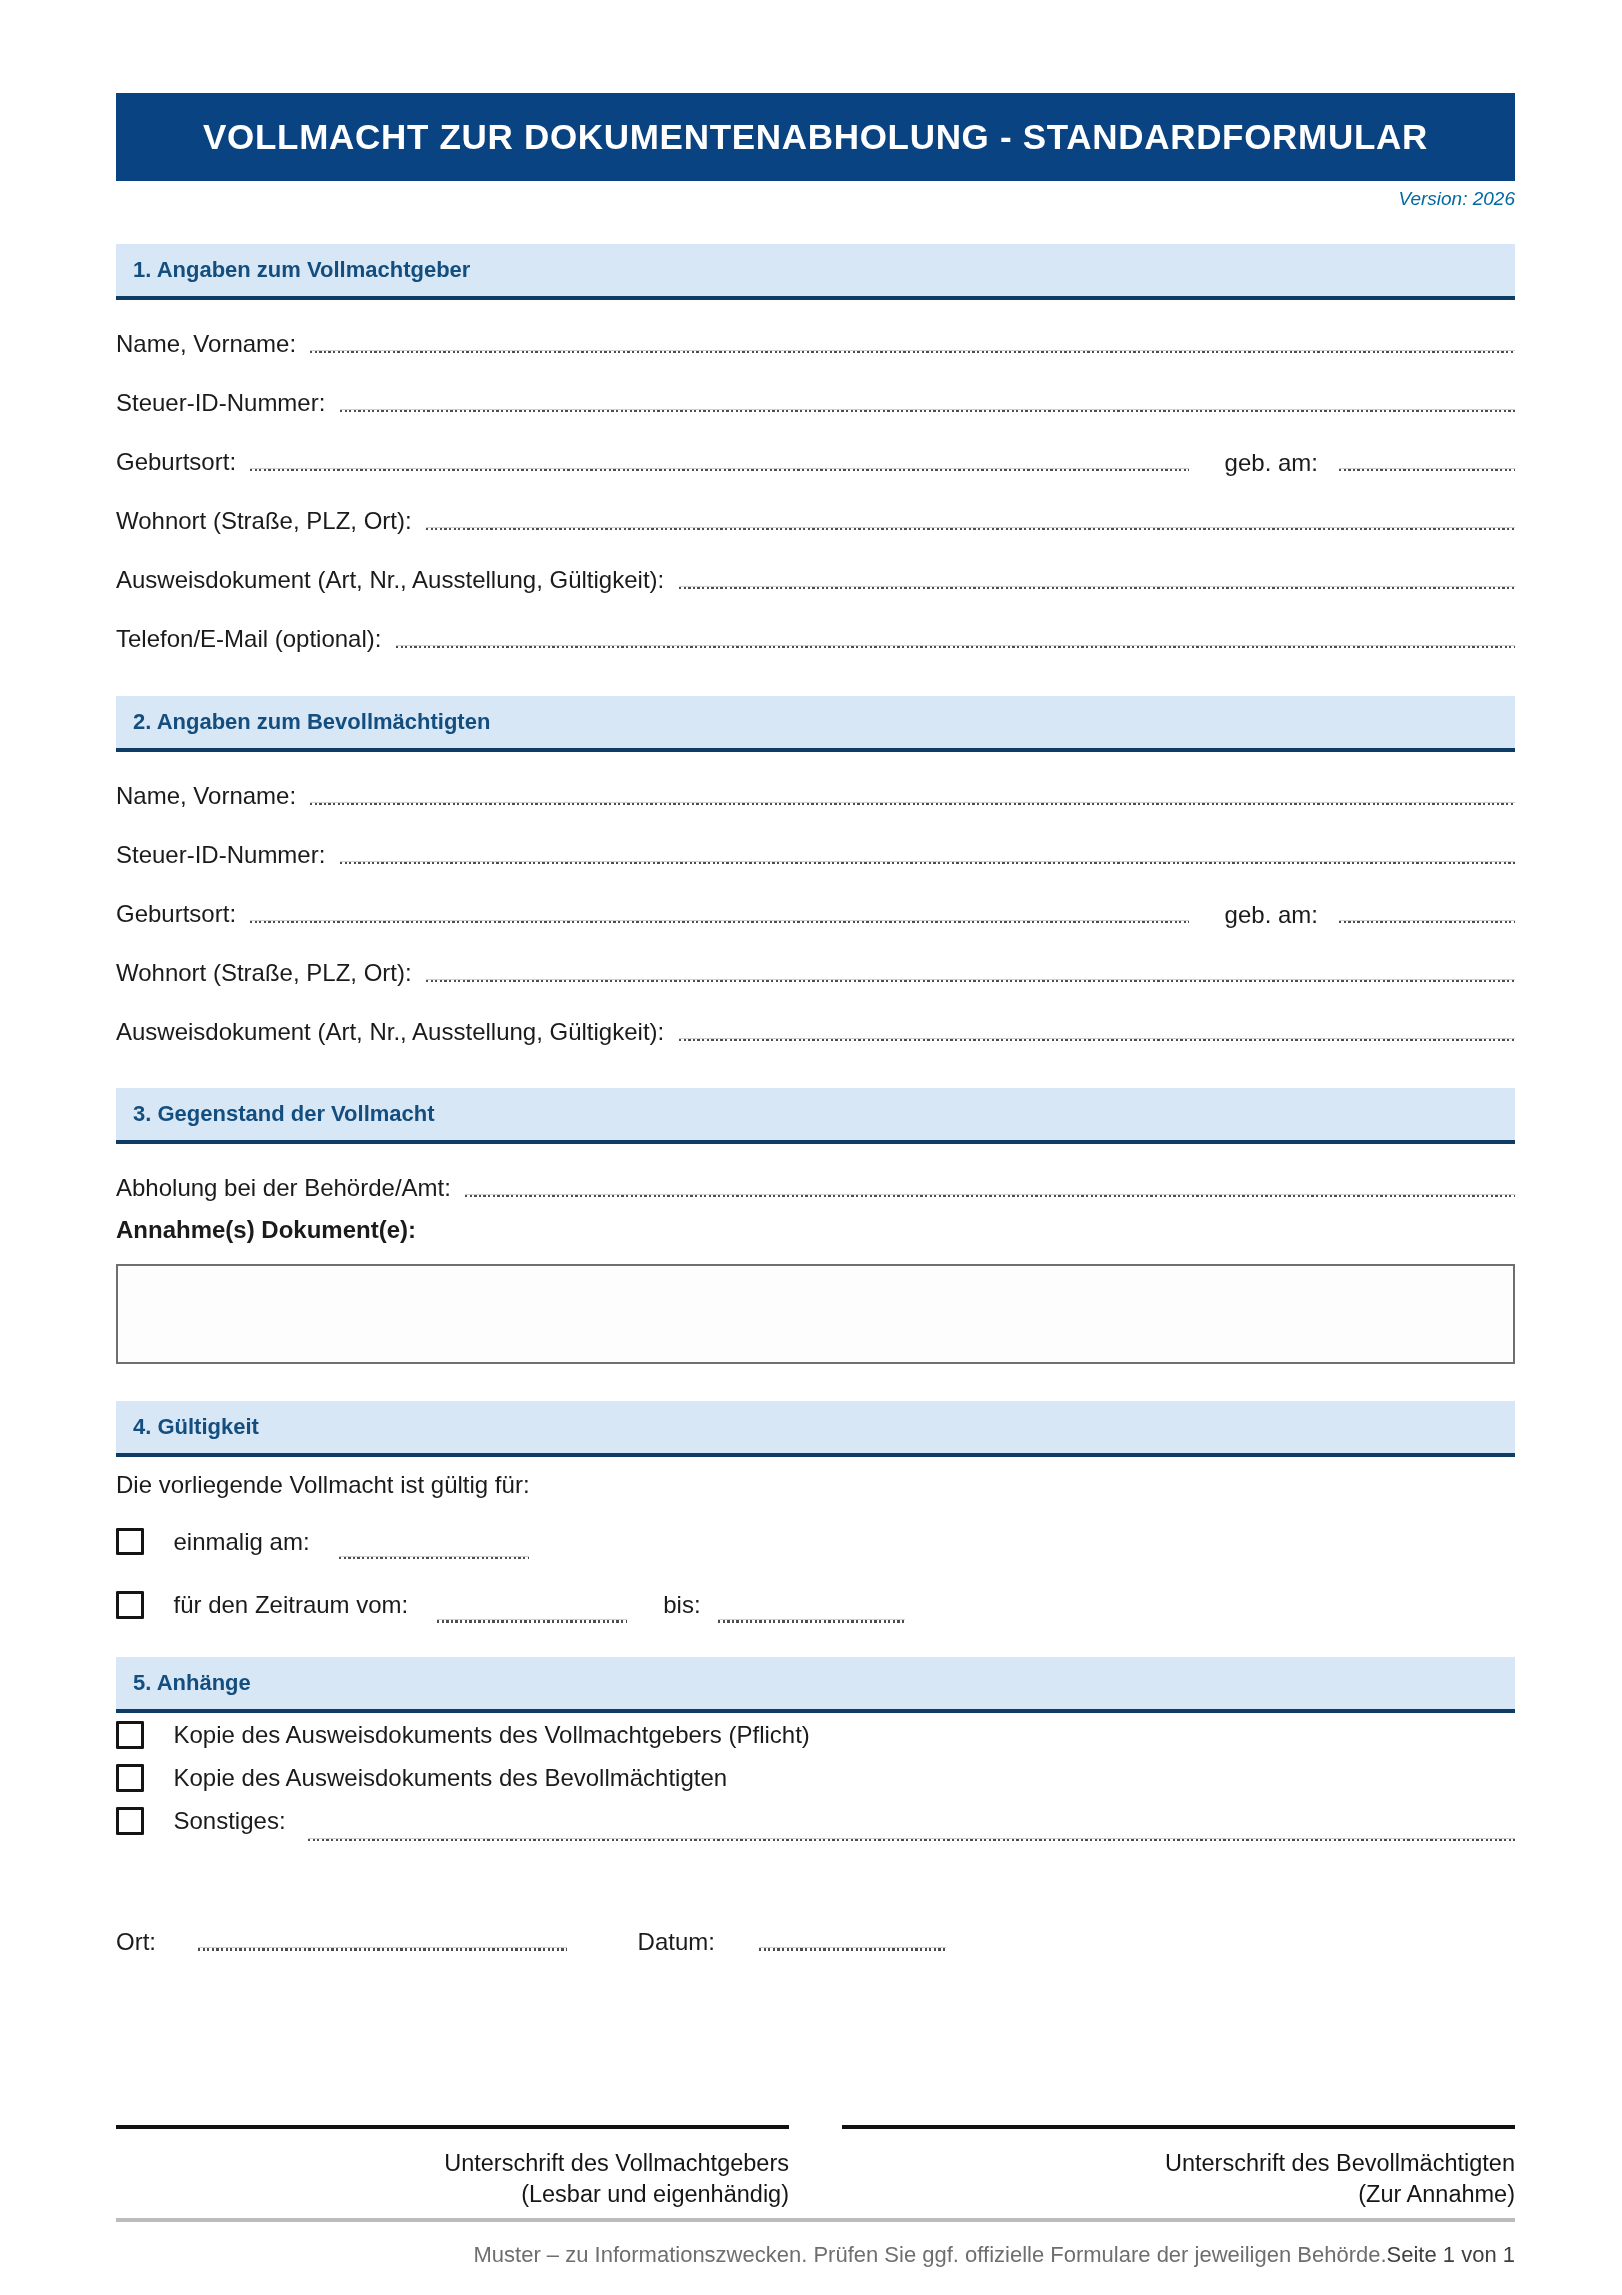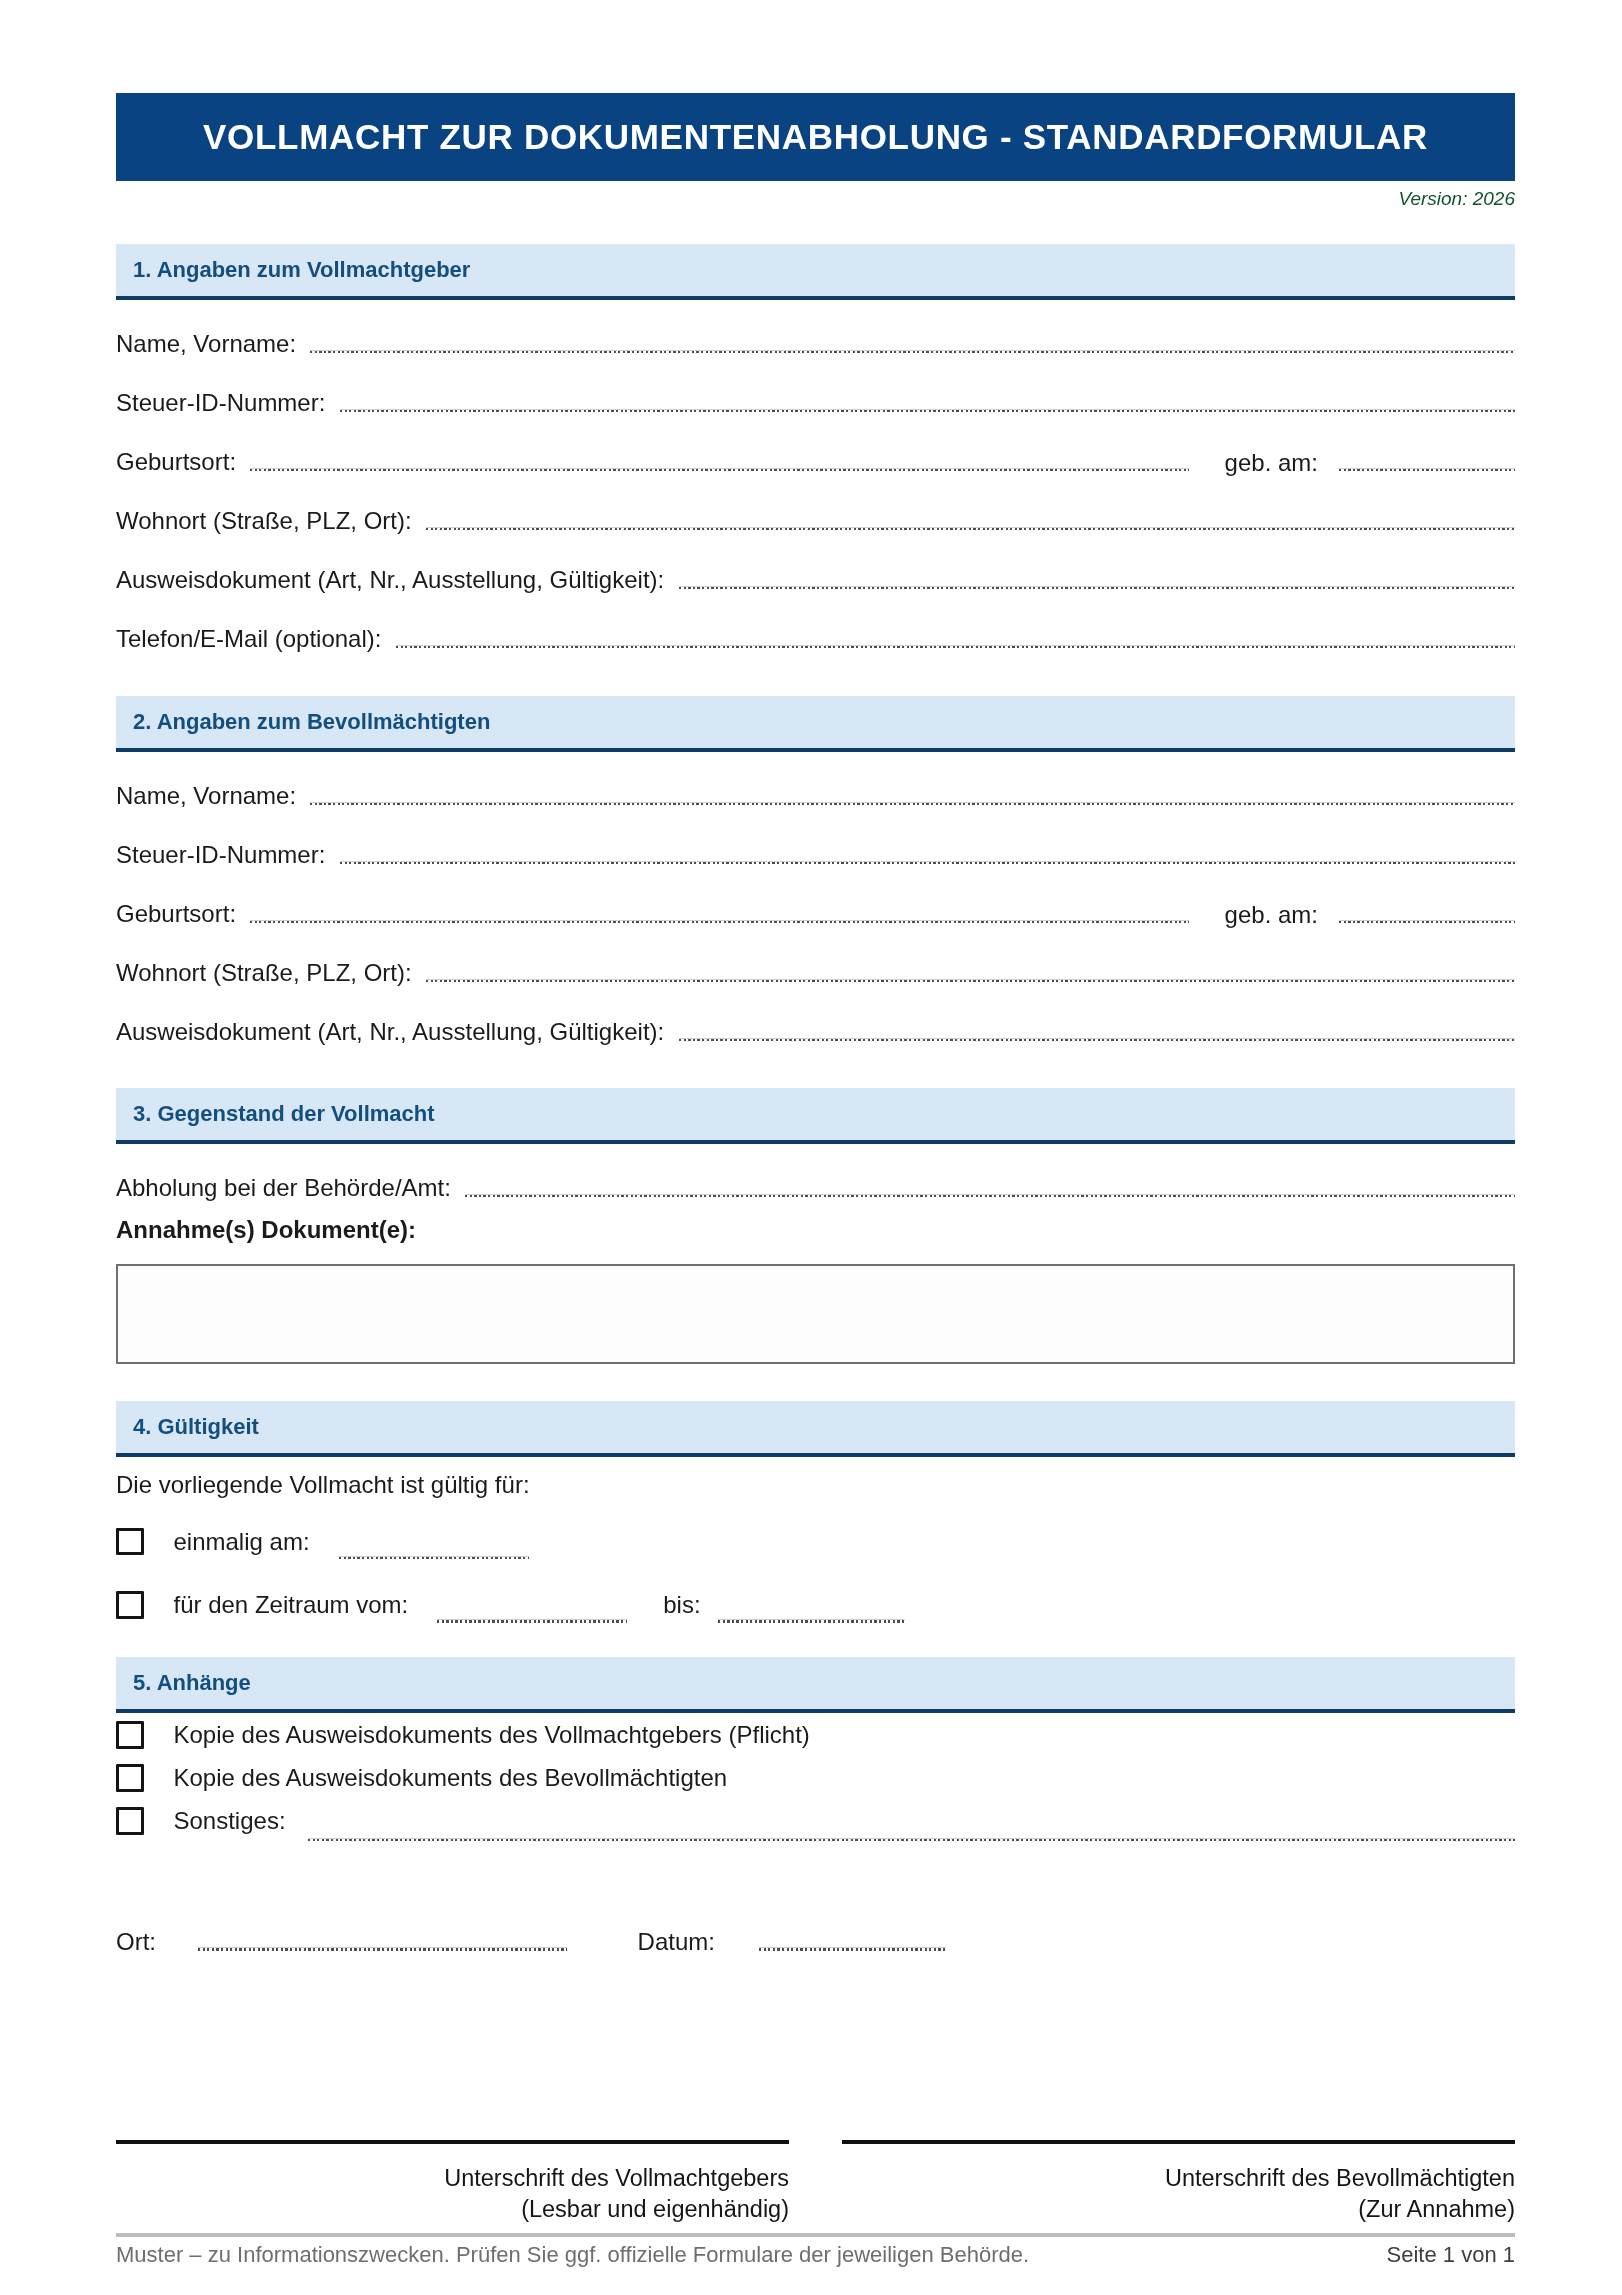--- a/index.html
+++ b/index.html
@@ -36,21 +36,21 @@
   }
   .version-row {
     margin-top: 6.5px;
     height: 23.5px;
     display: flex;
     justify-content: flex-end;
   }
   .version-row span {
     font-size: 19px;
     font-style: italic;
-    color: #14532d;
+    color: #0369a1;
   }
   
   .section-band {
     height: 56px;
     background: #d8e7f5;
     border-bottom: 4.6px solid #0e3c64;
     display: flex;
     align-items: center;
     padding-left: 17px;
   }
@@ -150,23 +150,23 @@
     font-size: 23.5px;
     line-height: 31px;
     color: #161616;
   }
   .footer-sep {
     margin-top: 7.8px;
     height: 3.9px;
     background: #bcbcbc;
   }
   .footer-row {
-    margin-top: 5px;
-    display: flex;
-    justify-content: space-between;
+    margin-top: 20px;
+    display: flex;
+    justify-content: flex-end;
     align-items: baseline;
   }
   .footer-row .disclaimer { font-size: 22px; color: #6e6e6e; }
   .footer-row .page-info  { font-size: 22px; color: #3f3f3f; }
 </style>
 </head>
 <body>
 
 <div class="page">
 

